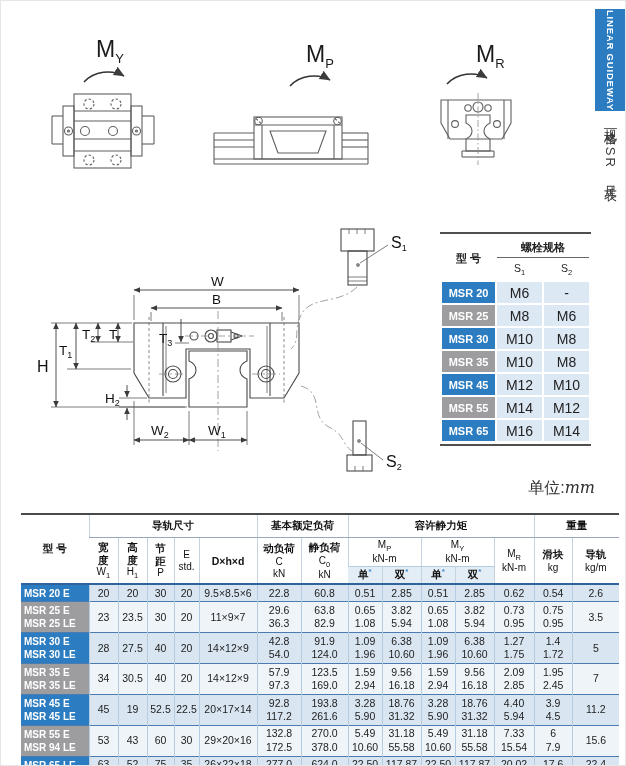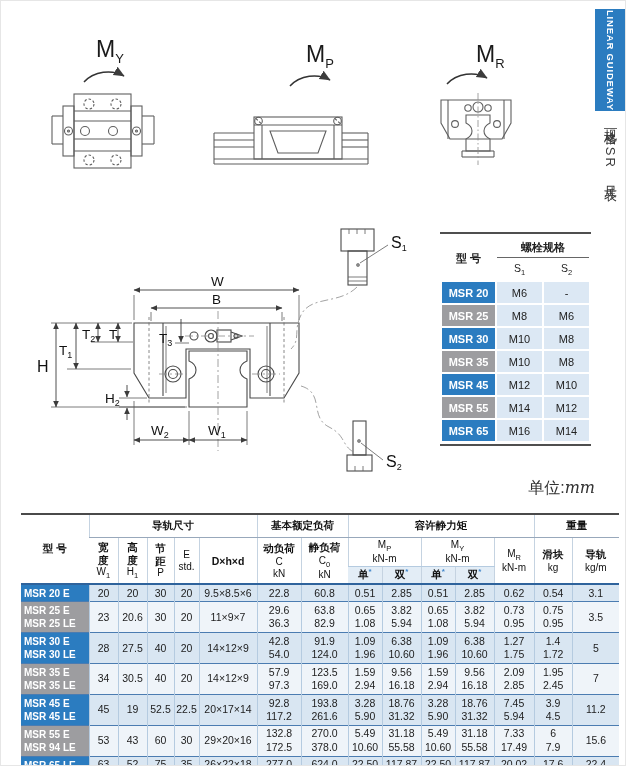--- a/index.html
+++ b/index.html
@@ -36,21 +36,21 @@
   .dimtx{font-size:13.5px;}
   .dimbig{font-size:16px;}
   .ss{font-size:9px;}
 
   
   .bolt-wrap{position:absolute;left:439px;top:231px;width:151px;border-top:2px solid #4f4f4f;border-bottom:2px solid #4f4f4f;padding:1px 0;}
   .bolt{width:100%;border-collapse:separate;border-spacing:2px;table-layout:fixed;}
   .bolt th{font-weight:600;font-size:11px;color:#222;background:#fff;padding:1px 0;text-align:center;}
   .bolt .s-h{font-weight:400;font-size:10.5px;height:18px;}
   .bolt .g-h{border-bottom:1px solid #666;height:18px;}
-  .bolt td{font-size:11px;text-align:center;height:19px;}
+  .bolt td{font-size:14px;text-align:center;height:19px;}
   .bolt td.val{background:#dce8f4;color:#222;}
   .bolt td.model{color:#fff;font-weight:700;font-size:11px;}
   .bolt td.model.blue,.spec td.model.blue{background:#2b7cc0;}
   .bolt td.model.gray,.spec td.model.gray{background:#9d9da0;}
   sub{font-size:7.5px;}
   .st{color:#3f85c9;font-size:8px;vertical-align:super;line-height:0;}
 
   
   .unit{position:absolute;top:477px;right:30px;font-size:16px;color:#333;}
   .unit i{font-family:"DejaVu Serif",serif;font-style:italic;}
@@ -447,29 +447,29 @@
           </td>
           <td class="num">
             <div>2.85</div>
           </td>
           <td class="num">
             <div>0.62</div>
           </td>
           <td class="num">
             <div>0.54</div>
           </td>
-          <td class="num">3.1</td>
+          <td class="num">2.6</td>
         </tr>
         <tr class="r-light">
           <td class="model gray">
             <div>MSR 25 E</div>
             <div>MSR 25 LE</div>
           </td>
           <td class="num">23</td>
-          <td class="num">20.6</td>
+          <td class="num">23.5</td>
           <td class="num">30</td>
           <td class="num">20</td>
           <td class="num">11×9×7</td>
           <td class="num">
             <div>29.6</div>
             <div>36.3</div>
           </td>
           <td class="num">
             <div>63.8</div>
             <div>82.9</div>
@@ -616,21 +616,21 @@
           </td>
           <td class="num">
             <div>3.28</div>
             <div>5.90</div>
           </td>
           <td class="num">
             <div>18.76</div>
             <div>31.32</div>
           </td>
           <td class="num">
-            <div>7.45</div>
+            <div>4.40</div>
             <div>5.94</div>
           </td>
           <td class="num">
             <div>3.9</div>
             <div>4.5</div>
           </td>
           <td class="num">11.2</td>
         </tr>
         <tr class="r-light">
           <td class="model gray">
@@ -661,21 +661,21 @@
           <td class="num">
             <div>5.49</div>
             <div>10.60</div>
           </td>
           <td class="num">
             <div>31.18</div>
             <div>55.58</div>
           </td>
           <td class="num">
             <div>7.33</div>
-            <div>17.49</div>
+            <div>15.54</div>
           </td>
           <td class="num">
             <div>6</div>
             <div>7.9</div>
           </td>
           <td class="num">15.6</td>
         </tr>
         <tr class="r-blue">
           <td class="model blue">
             <div>MSR 65 LE</div>

